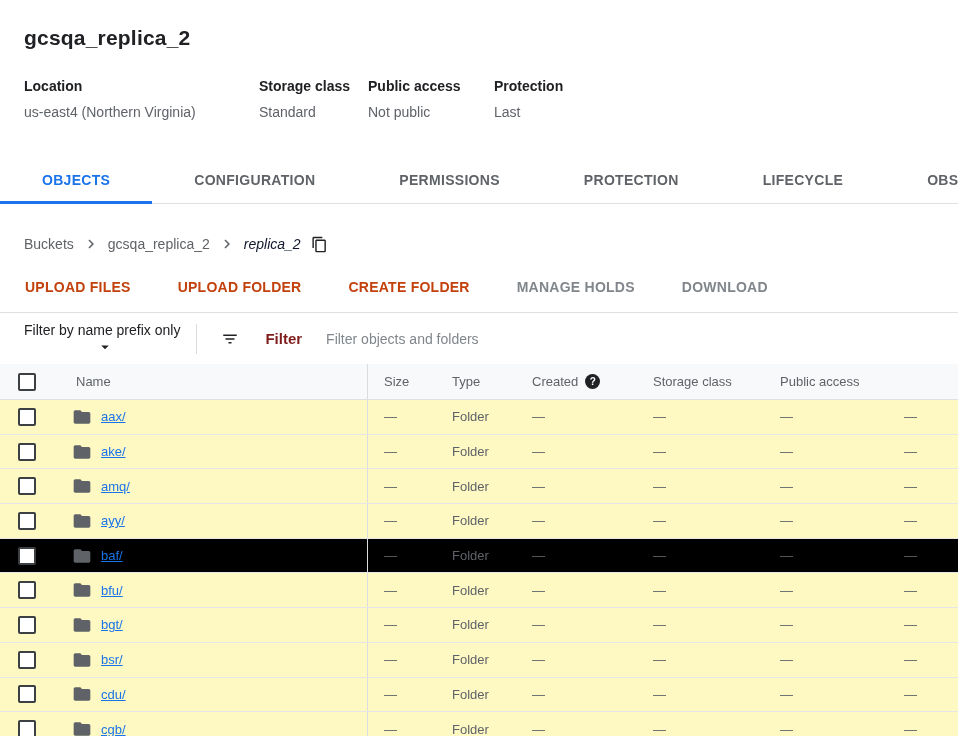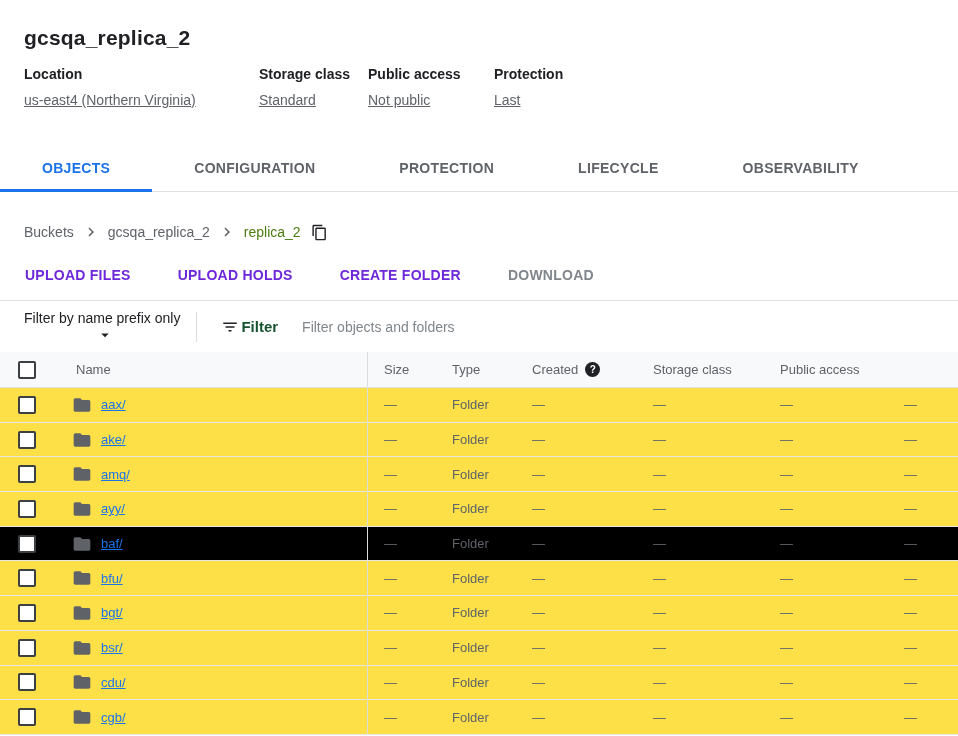--- a/index.html
+++ b/index.html
@@ -2,66 +2,66 @@
 <html><head>
 <meta charset="utf-8">
 <style>
   * { box-sizing: border-box; margin: 0; padding: 0; }
   html, body { width: 958px; height: 736px; overflow: hidden; background: #fff; }
   body { font-family: "Liberation Sans", sans-serif; color: #202124; }
 
   
   .bucket-header { padding: 26px 24px 0 24px; }
   .page-title { font-size: 21px; font-weight: 700; color: #202124; letter-spacing: .2px; }
-  .meta-grid { display: grid; grid-template-columns: 235px 109px 126px auto; margin-top: 16px; }
+  .meta-grid { display: grid; grid-template-columns: 235px 109px 126px auto; margin-top: 28px; }
   .meta-label { font-size: 14px; font-weight: 700; color: #202124; }
-  .meta-value { font-size: 14px; color: #5f6368; margin-top: 10px; text-decoration: underline; }
+  .meta-value { font-size: 14px; color: #5f6368; margin-top: 10px; }
 
   
   .tabs { display: flex; margin-top: 36px; height: 48px; border-bottom: 1px solid #e0e0e0; }
   .tab { display: flex; align-items: center; padding: 0 42px; font-size: 14px; font-weight: 700;
          letter-spacing: .3px; color: #5f6368; cursor: pointer; position: relative; }
   .tab.active { color: #1a73e8; }
   .tab.active::after { content: ""; position: absolute; left: 0; right: 0; bottom: -1px; height: 3px; background: #1a73e8; }
 
   
   .breadcrumb { display: flex; align-items: center; padding: 31px 24px 0 24px; font-size: 14px; }
   .crumb-link { color: #5f6368; cursor: pointer; }
-  .crumb-current { color: #4d7c0f; }
+  .crumb-current { color: #0f172a; font-style: italic; }
   .crumb-chevron { display: inline-flex; margin: 0 8px; }
   .copy-btn { display: inline-flex; margin-left: 10px; cursor: pointer; }
 
   
   .toolbar { display: flex; align-items: center; margin-top: 8px; height: 52px;
              padding: 0 9px; border-bottom: 1px solid #e0e0e0; gap: 15px; }
   .tb-btn { display: inline-flex; align-items: center; padding: 0 16px; height: 36px;
-            font-size: 14px; font-weight: 700; letter-spacing: .25px; color: #6d28d9;
+            font-size: 14px; font-weight: 700; letter-spacing: .25px; color: #c2410c;
             background: none; border: none; cursor: pointer; white-space: nowrap;
             font-family: "Liberation Sans", sans-serif; }
   .tb-btn.disabled { color: #80868b; cursor: default; }
   .dd-arrow { display: none; margin-left: 6px; }
   .dd-arrow.show { display: inline-flex; }
 
   
   .filter-row { display: flex; align-items: center; height: 51px; padding: 0 24px; }
   .prefix-select { display: flex; align-items: center; font-size: 14px; color: #202124; cursor: pointer; flex-direction: column; }
   .prefix-select .sel-arrow { margin-left: 5px; display: inline-flex; }
   .v-divider { width: 1px; height: 30px; background: #dadce0; margin: 0 14px 0 16px; }
   .filter-icon-wrap { display: inline-flex; margin-left: 10px; }
-  .filter-label { font-size: 15px; font-weight: 700; color: #14532d; margin-left: 2px; }
+  .filter-label { font-size: 15px; font-weight: 700; color: #7f1d1d; margin-left: 26px; }
   .filter-input { border: none; outline: none; margin-left: 24px; font-size: 14px; flex: 1;
                   font-family: "Liberation Sans", sans-serif; color: #202124; }
   .filter-input::placeholder { color: #80868b; }
 
   
   .obj-table { width: 958px; text-align: center; }
   .t-row { display: grid; grid-template-columns: 56px 312px 68px 80px 121px 127px 124px 1fr;
            align-items: stretch; }
   .t-head { height: 36px; background: #f8f9fa; border-bottom: 1px solid #e0e0e0; }
-  .t-body-row { height: 34.7px; border-bottom: 1px solid #e6e6e6; background: #fde047; }
+  .t-body-row { height: 34.7px; border-bottom: 1px solid #e6e6e6; background: #fef9c3; }
   .t-body-row.highlighted { background: #000000; }
   .cell { display: flex; align-items: center; font-size: 13px; color: #5f6368; padding-left: 16px; overflow: hidden; white-space: nowrap; }
   .cell-check { padding-left: 18px; }
   .cell-name { padding-left: 0; border-right: 1px solid #dadce0; }
   .t-head .cell { color: #5f6368; }
   .t-head .cell-name { padding-left: 20px; color: #5f6368; }
   .checkbox { width: 18px; height: 18px; border: 2px solid #3c4043; border-radius: 2px;
               background: #fff; cursor: pointer; flex: none; }
   .folder-icon { display: inline-flex; margin-left: 16px; flex: none; }
   .obj-link { color: #1a73e8; text-decoration: underline; margin-left: 9px; font-size: 13px; cursor: pointer; }
@@ -102,20 +102,23 @@
 <div class="tabs">
 
     <div class="tab active">
       <span>OBJECTS</span>
     </div>
 
     <div class="tab">
       <span>CONFIGURATION</span>
     </div>
 
+    <div class="tab">
+      <span>PERMISSIONS</span>
+    </div>
 
     <div class="tab">
       <span>PROTECTION</span>
     </div>
 
     <div class="tab">
       <span>LIFECYCLE</span>
     </div>
 
     <div class="tab">
@@ -145,30 +148,34 @@
 </div>
 
 <div class="toolbar">
 
     <button class="tb-btn">
       <span>UPLOAD FILES</span>
 
     </button>
 
     <button class="tb-btn">
-      <span>UPLOAD HOLDS</span>
+      <span>UPLOAD FOLDER</span>
 
     </button>
 
     <button class="tb-btn">
       <span>CREATE FOLDER</span>
 
     </button>
 
 
+    <button class="tb-btn disabled">
+      <span>MANAGE HOLDS</span>
+
+    </button>
 
     <button class="tb-btn disabled">
       <span>DOWNLOAD</span>
 
     </button>
 
   </div>
 
 <div class="filter-row">
   <div class="prefix-select">

